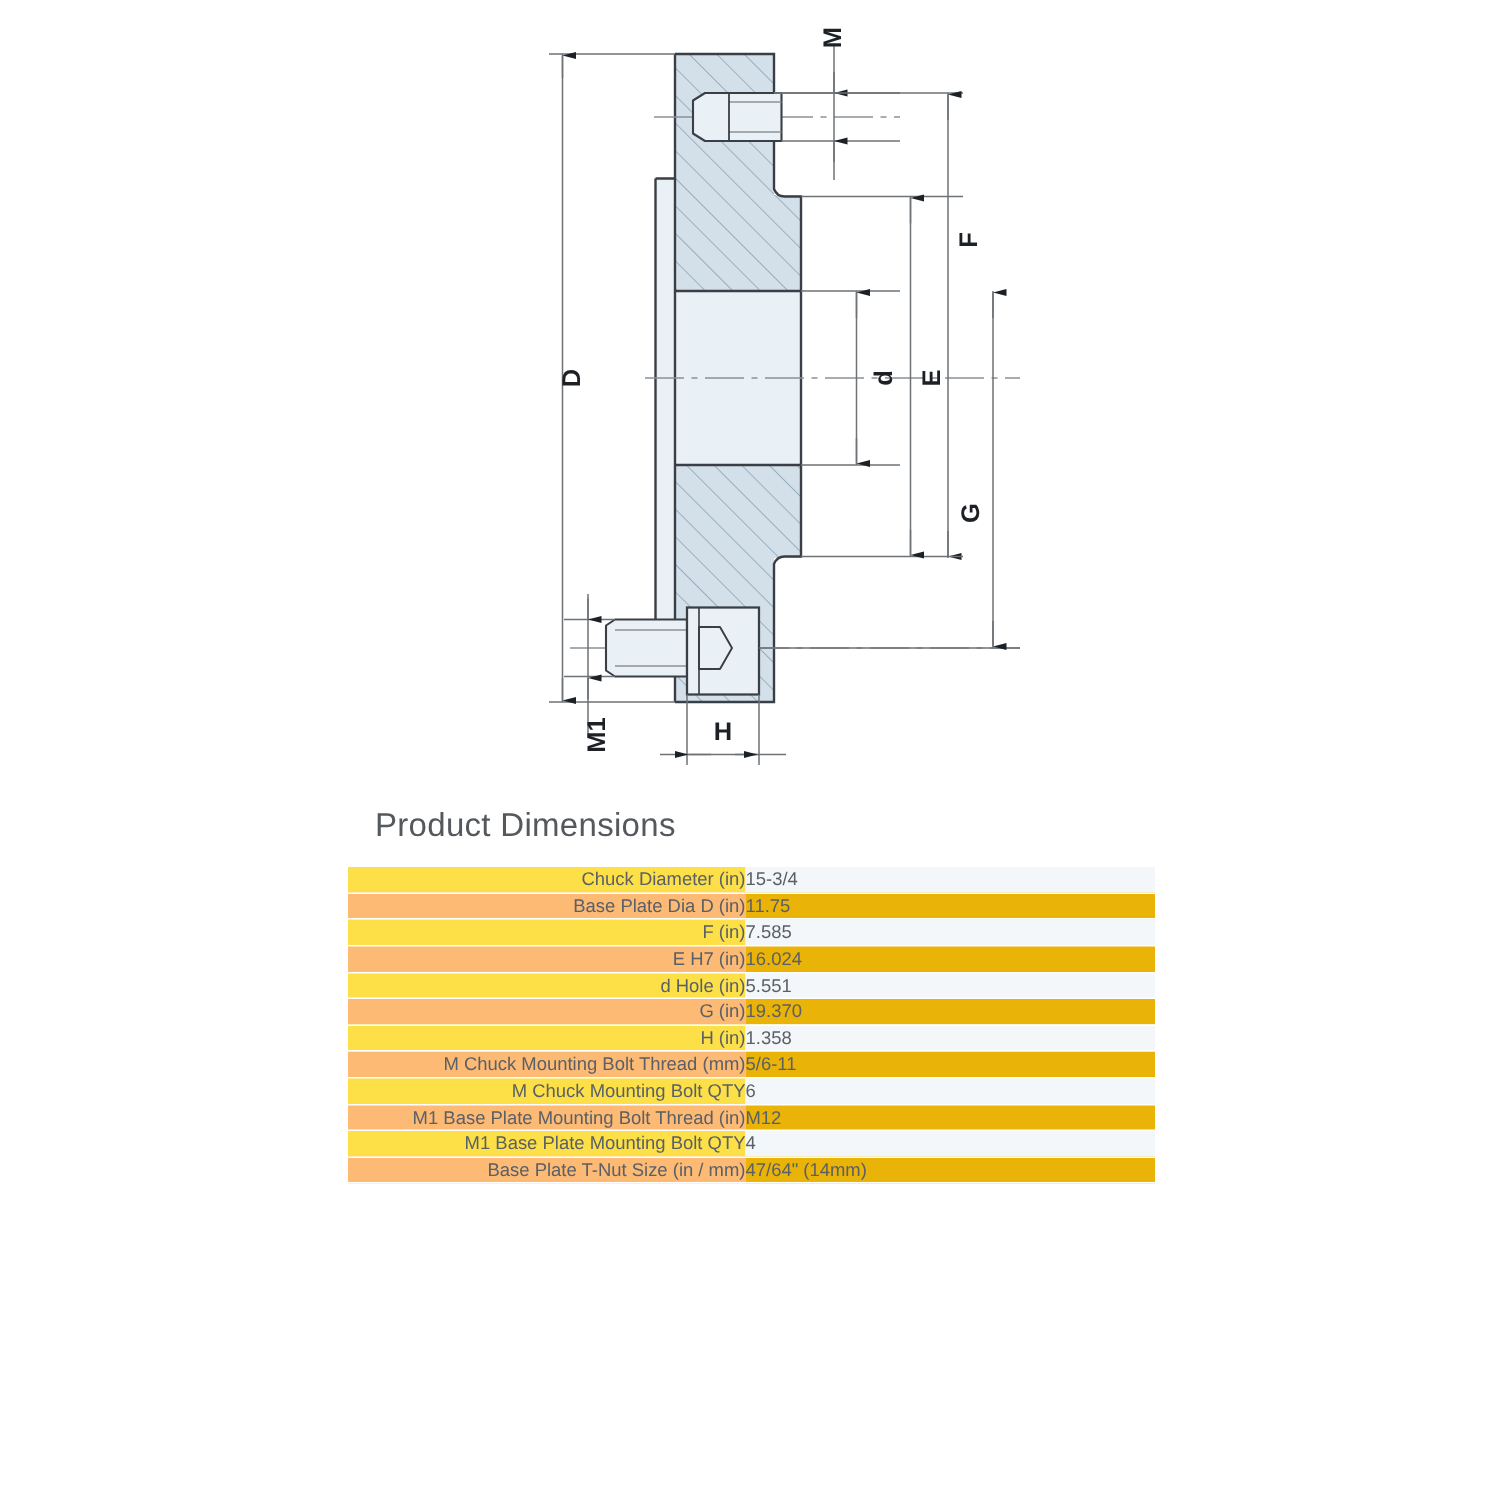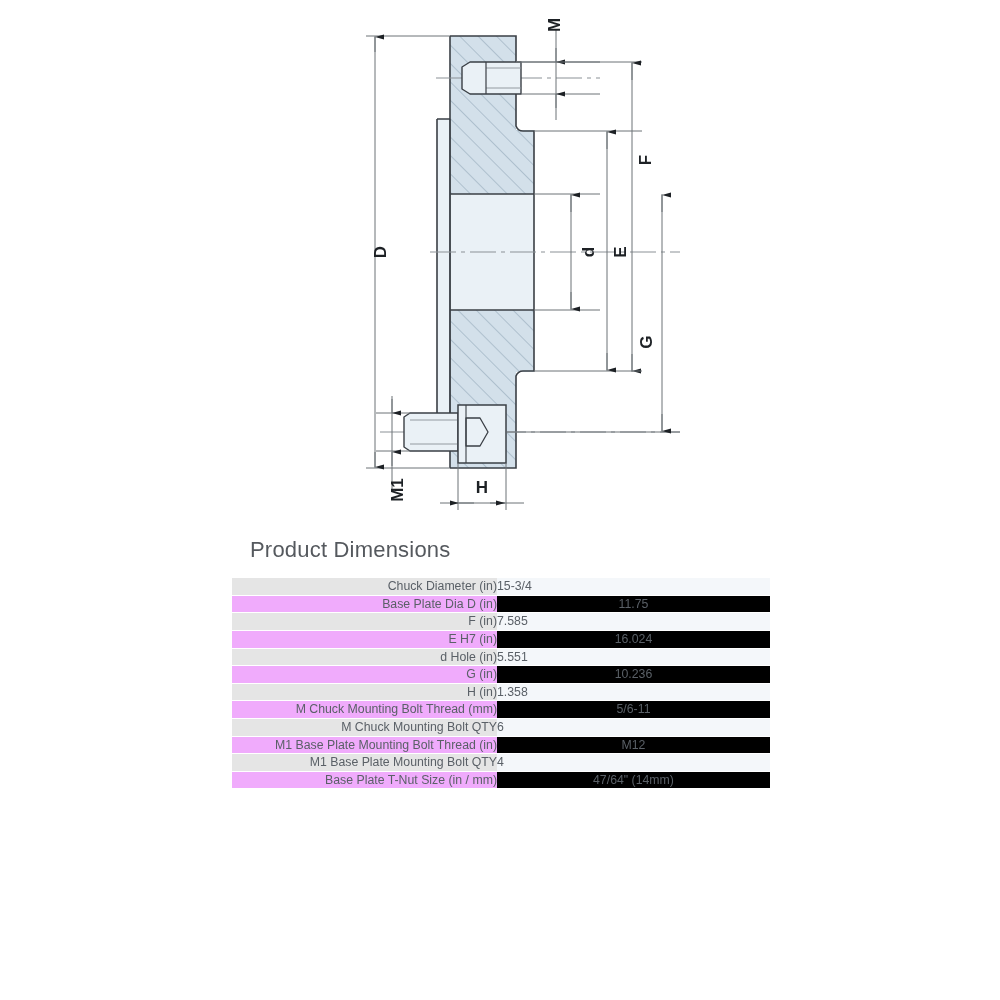--- a/index.html
+++ b/index.html
@@ -55,30 +55,30 @@
     font-size: 12.3px;
     color: #5a6067;
     padding: 0;
     vertical-align: middle;
     line-height: 1.35;
   }
   td.cell-label {
     width: 265px;
     text-align: right;
     padding: 8px 9px 8px 10px;
-    background: #e5e5e5;
+    background: #fde047;
   }
   td.cell-value {
     width: 273px;
     text-align: left;
     padding: 8px 10px 8px 10px;
     background: #f4f7fa;
   }
-  tr.row-alt td.cell-label { background: #f0abfc; }
-  tr.row-alt td.cell-value { background: #000000; text-align: center; }
+  tr.row-alt td.cell-label { background: #fdba74; }
+  tr.row-alt td.cell-value { background: #eab308; }
 </style>
 </head>
 <body>
 
 <div id="drawing-area">
   <svg id="drawing-svg" width="1000" height="525" viewBox="0 0 1000 525">
     <defs>
       <pattern id="hatchPattern" width="13" height="13" patternTransform="rotate(-45)" patternUnits="userSpaceOnUse">
         <line x1="0" y1="0" x2="0" y2="13" stroke="#8ea5b5" stroke-width="1.1"></line>
       </pattern>
@@ -244,21 +244,21 @@
         <tr class="row-alt">
           <td class="cell-label">E H7 (in)</td>
           <td class="cell-value">16.024</td>
         </tr>
         <tr>
           <td class="cell-label">d Hole (in)</td>
           <td class="cell-value">5.551</td>
         </tr>
         <tr class="row-alt">
           <td class="cell-label">G (in)</td>
-          <td class="cell-value">10.236</td>
+          <td class="cell-value">19.370</td>
         </tr>
         <tr>
           <td class="cell-label">H (in)</td>
           <td class="cell-value">1.358</td>
         </tr>
         <tr class="row-alt">
           <td class="cell-label">M Chuck Mounting Bolt Thread (mm)</td>
           <td class="cell-value">5/6-11</td>
         </tr>
         <tr>

